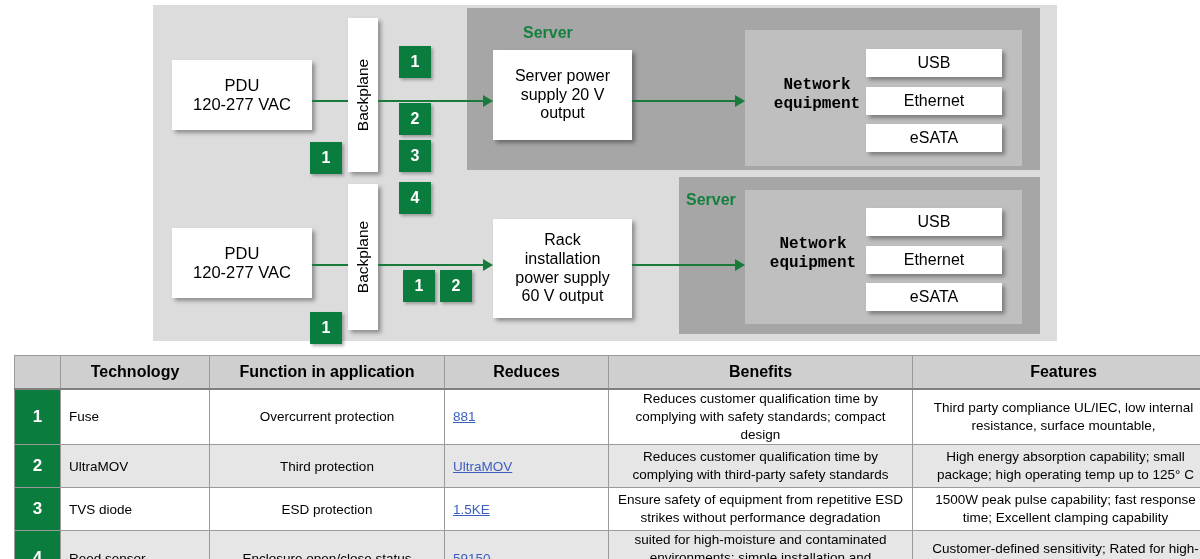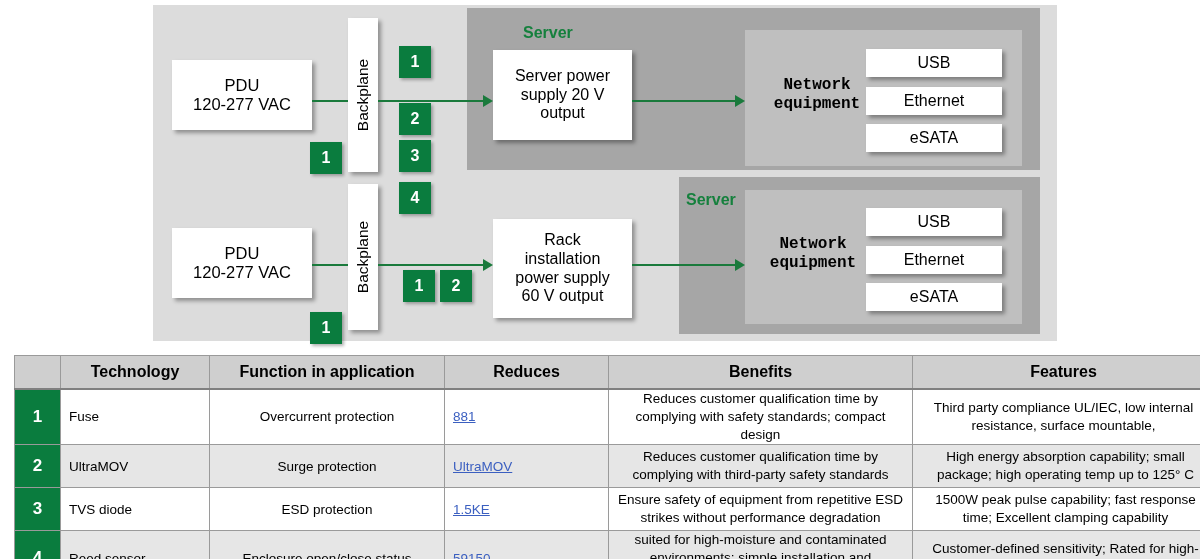--- a/index.html
+++ b/index.html
@@ -288,21 +288,21 @@
           <td class="numcell">1</td>
           <td class="tech">Fuse</td>
           <td class="func">Overcurrent protection</td>
           <td class="series"><a>881</a></td>
           <td class="benefits center">Reduces customer qualification time by complying with safety standards; compact design</td>
           <td class="features">Third party compliance UL/IEC, low internal resistance, surface mountable,</td>
         </tr>
         <tr class="even">
           <td class="numcell">2</td>
           <td class="tech">UltraMOV</td>
-          <td class="func">Surge protection</td>
+          <td class="func">Third protection</td>
           <td class="series"><a>UltraMOV</a></td>
           <td class="benefits center">Reduces customer qualification time by complying with third-party safety standards</td>
           <td class="features indent">High energy absorption capability; small package; high operating temp up to 125° C</td>
         </tr>
         <tr class="odd">
           <td class="numcell">3</td>
           <td class="tech">TVS diode</td>
           <td class="func">ESD protection</td>
           <td class="series"><a>1.5KE</a></td>
           <td class="benefits">Ensure safety of equipment from repetitive ESD strikes  without performance degradation</td>

